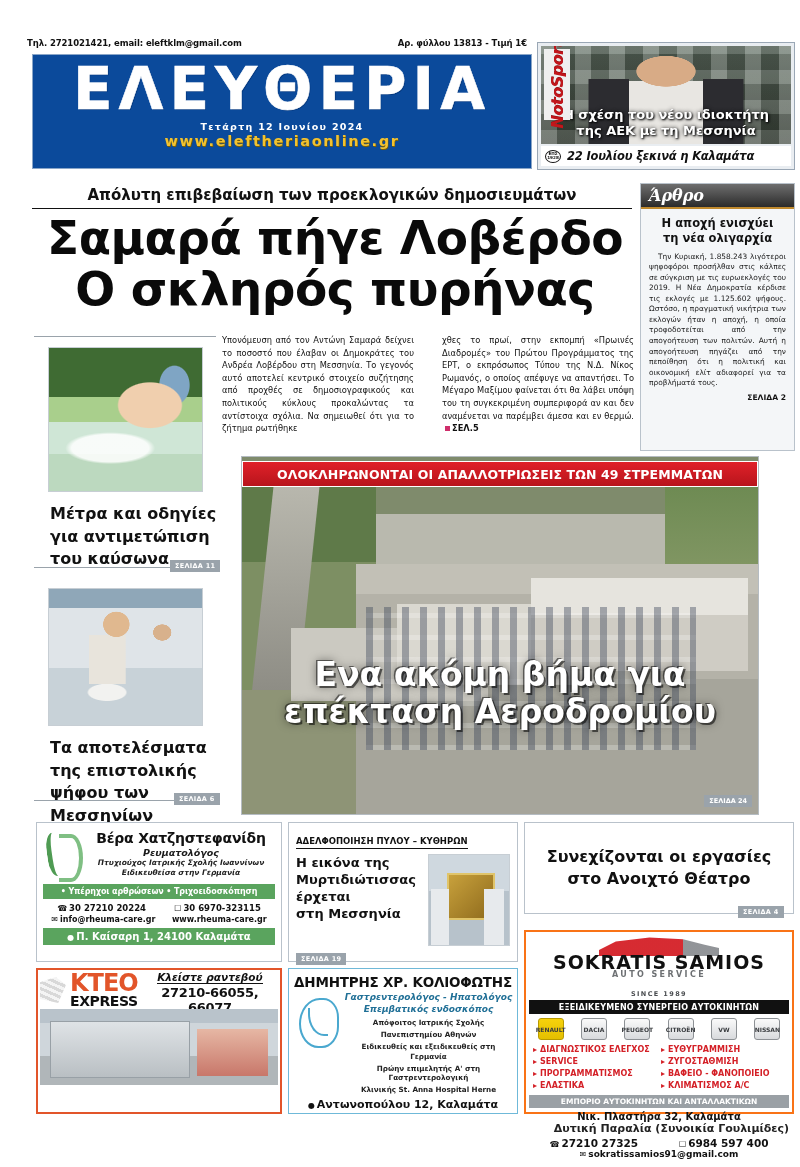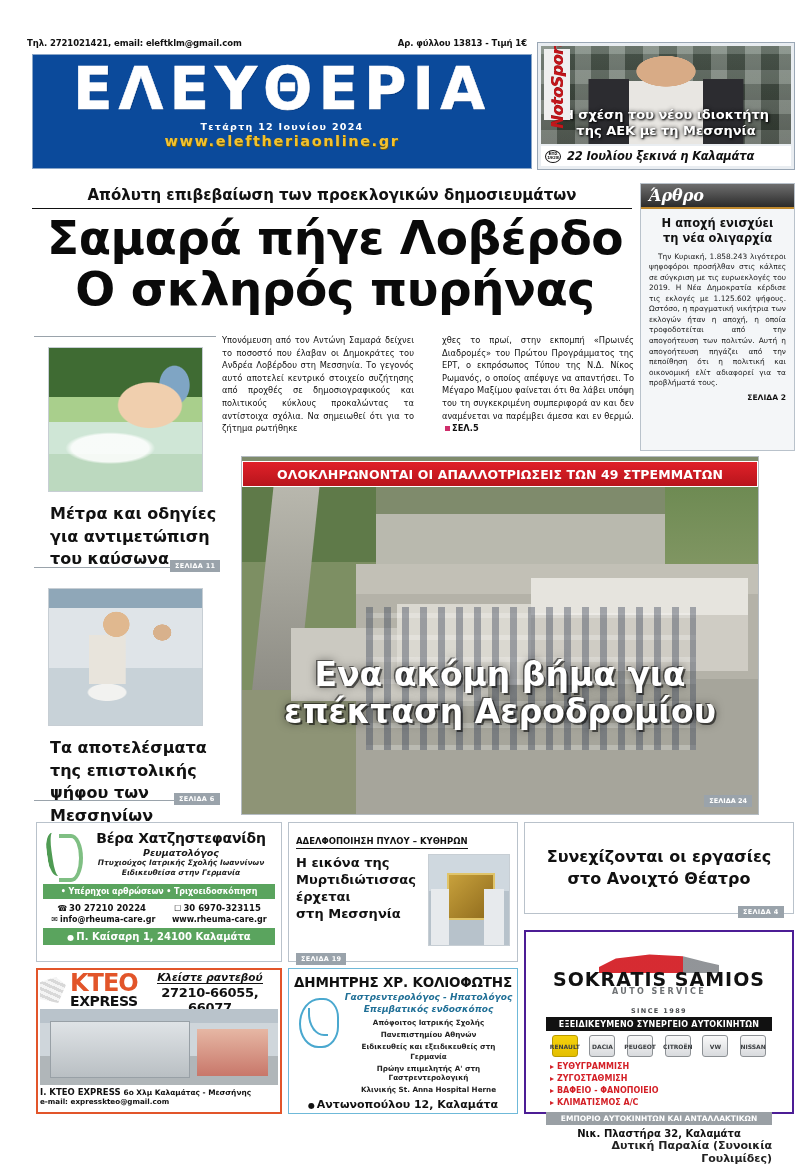--- a/index.html
+++ b/index.html
@@ -313,21 +313,21 @@
     background:
       linear-gradient(90deg,#e7eaed 0 24%, transparent 24% 70%, #e7eaed 70% 96%, transparent 96%);
   }
 
   
   .ad-theatro { left:524px; top:822px; width:270px; height:92px; border:1px solid #b9c2cb;
     display:flex; align-items:center; justify-content:center; }
   .theatro-text { text-align:center; font-size:16px; font-weight:600; color:#111; line-height:1.35; }
 
   
-  .ad-sokratis { left:524px; top:930px; width:270px; height:184px; border:2px solid #4c1d95; background:#fff; padding:20px; }
+  .ad-sokratis { left:524px; top:930px; width:270px; height:184px; border:2px solid #f97316; background:#fff; padding:3px; }
   .sok-head { position:relative; height:44px; }
   .sok-car {
     position:absolute; left:50%; top:1px; transform:translateX(-50%);
     width:120px; height:20px;
     background:linear-gradient(90deg,#d42027 0 70%, #8c8f93 70% 100%);
     clip-path: polygon(0% 70%, 14% 28%, 42% 8%, 70% 16%, 88% 44%, 100% 60%, 100% 100%, 0% 100%);
     opacity:.95;
   }
   .sok-name { position:absolute; left:0; right:0; top:16px; text-align:center;
     font-size:19px; font-weight:800; color:#111; letter-spacing:1px; }
@@ -570,20 +570,26 @@
     <div class="sok-brands">
       <div class="brandbadge ren">RENAULT</div>
       <div class="brandbadge">DACIA</div>
       <div class="brandbadge">PEUGEOT</div>
       <div class="brandbadge">CITROËN</div>
       <div class="brandbadge">VW</div>
       <div class="brandbadge">NISSAN</div>
     </div>
     <div class="sok-services">
       <div class="sok-col">
+        <div class="sok-li">ΔΙΑΓΝΩΣΤΙΚΟΣ ΕΛΕΓΧΟΣ</div>
+        <div class="sok-li">SERVICE</div>
+        <div class="sok-li">ΠΡΟΓΡΑΜΜΑΤΙΣΜΟΣ</div>
+        <div class="sok-li">ΕΛΑΣΤΙΚΑ</div>
+      </div>
+      <div class="sok-col">
         <div class="sok-li">ΕΥΘΥΓΡΑΜΜΙΣΗ</div>
         <div class="sok-li">ΖΥΓΟΣΤΑΘΜΙΣΗ</div>
         <div class="sok-li">ΒΑΦΕΙΟ - ΦΑΝΟΠΟΙΕΙΟ</div>
         <div class="sok-li">ΚΛΙΜΑΤΙΣΜΟΣ A/C</div>
       </div>
     </div>
     <div class="sok-gray">ΕΜΠΟΡΙΟ ΑΥΤΟΚΙΝΗΤΩΝ ΚΑΙ ΑΝΤΑΛΛΑΚΤΙΚΩΝ</div>
     <div class="sok-addr">Νικ. Πλαστήρα 32, Καλαμάτα</div>
     <div class="sok-addr2">Δυτική Παραλία (Συνοικία Γουλιμίδες)</div>
     <div class="sok-phones">
@@ -601,27 +607,20 @@
       <div class="kteo-logo">
         <div class="kteo-k">KTEO</div>
         <div class="kteo-e">EXPRESS</div>
       </div>
       <div class="kteo-appt">
         <div class="kteo-appt-1">Κλείστε ραντεβού</div>
         <div class="kteo-appt-2">27210-66055, 66077</div>
       </div>
     </div>
     <div class="kteo-photo"></div>
-    <div class="kteo-foot">
-      <div class="kteo-f1">
-        <span>Ι. ΚΤΕΟ EXPRESS</span>
-        <i>6ο Χλμ Καλαμάτας - Μεσσήνης</i>
-      </div>
-      <div class="kteo-f2">e-mail: expresskteo@gmail.com</div>
-    </div>
   </div>
 
   <div class="ad ad-kolio">
     <div class="kol-name">ΔΗΜΗΤΡΗΣ ΧΡ. ΚΟΛΙΟΦΩΤΗΣ</div>
     <div class="kol-body">
       <div class="kol-logo"></div>
       <div class="kol-txt">
         <div class="kol-spec">Γαστρεντερολόγος - Ηπατολόγος</div>
         <div class="kol-spec">Επεμβατικός ενδοσκόπος</div>
         <div class="kol-det">Απόφοιτος Ιατρικής Σχολής</div>

